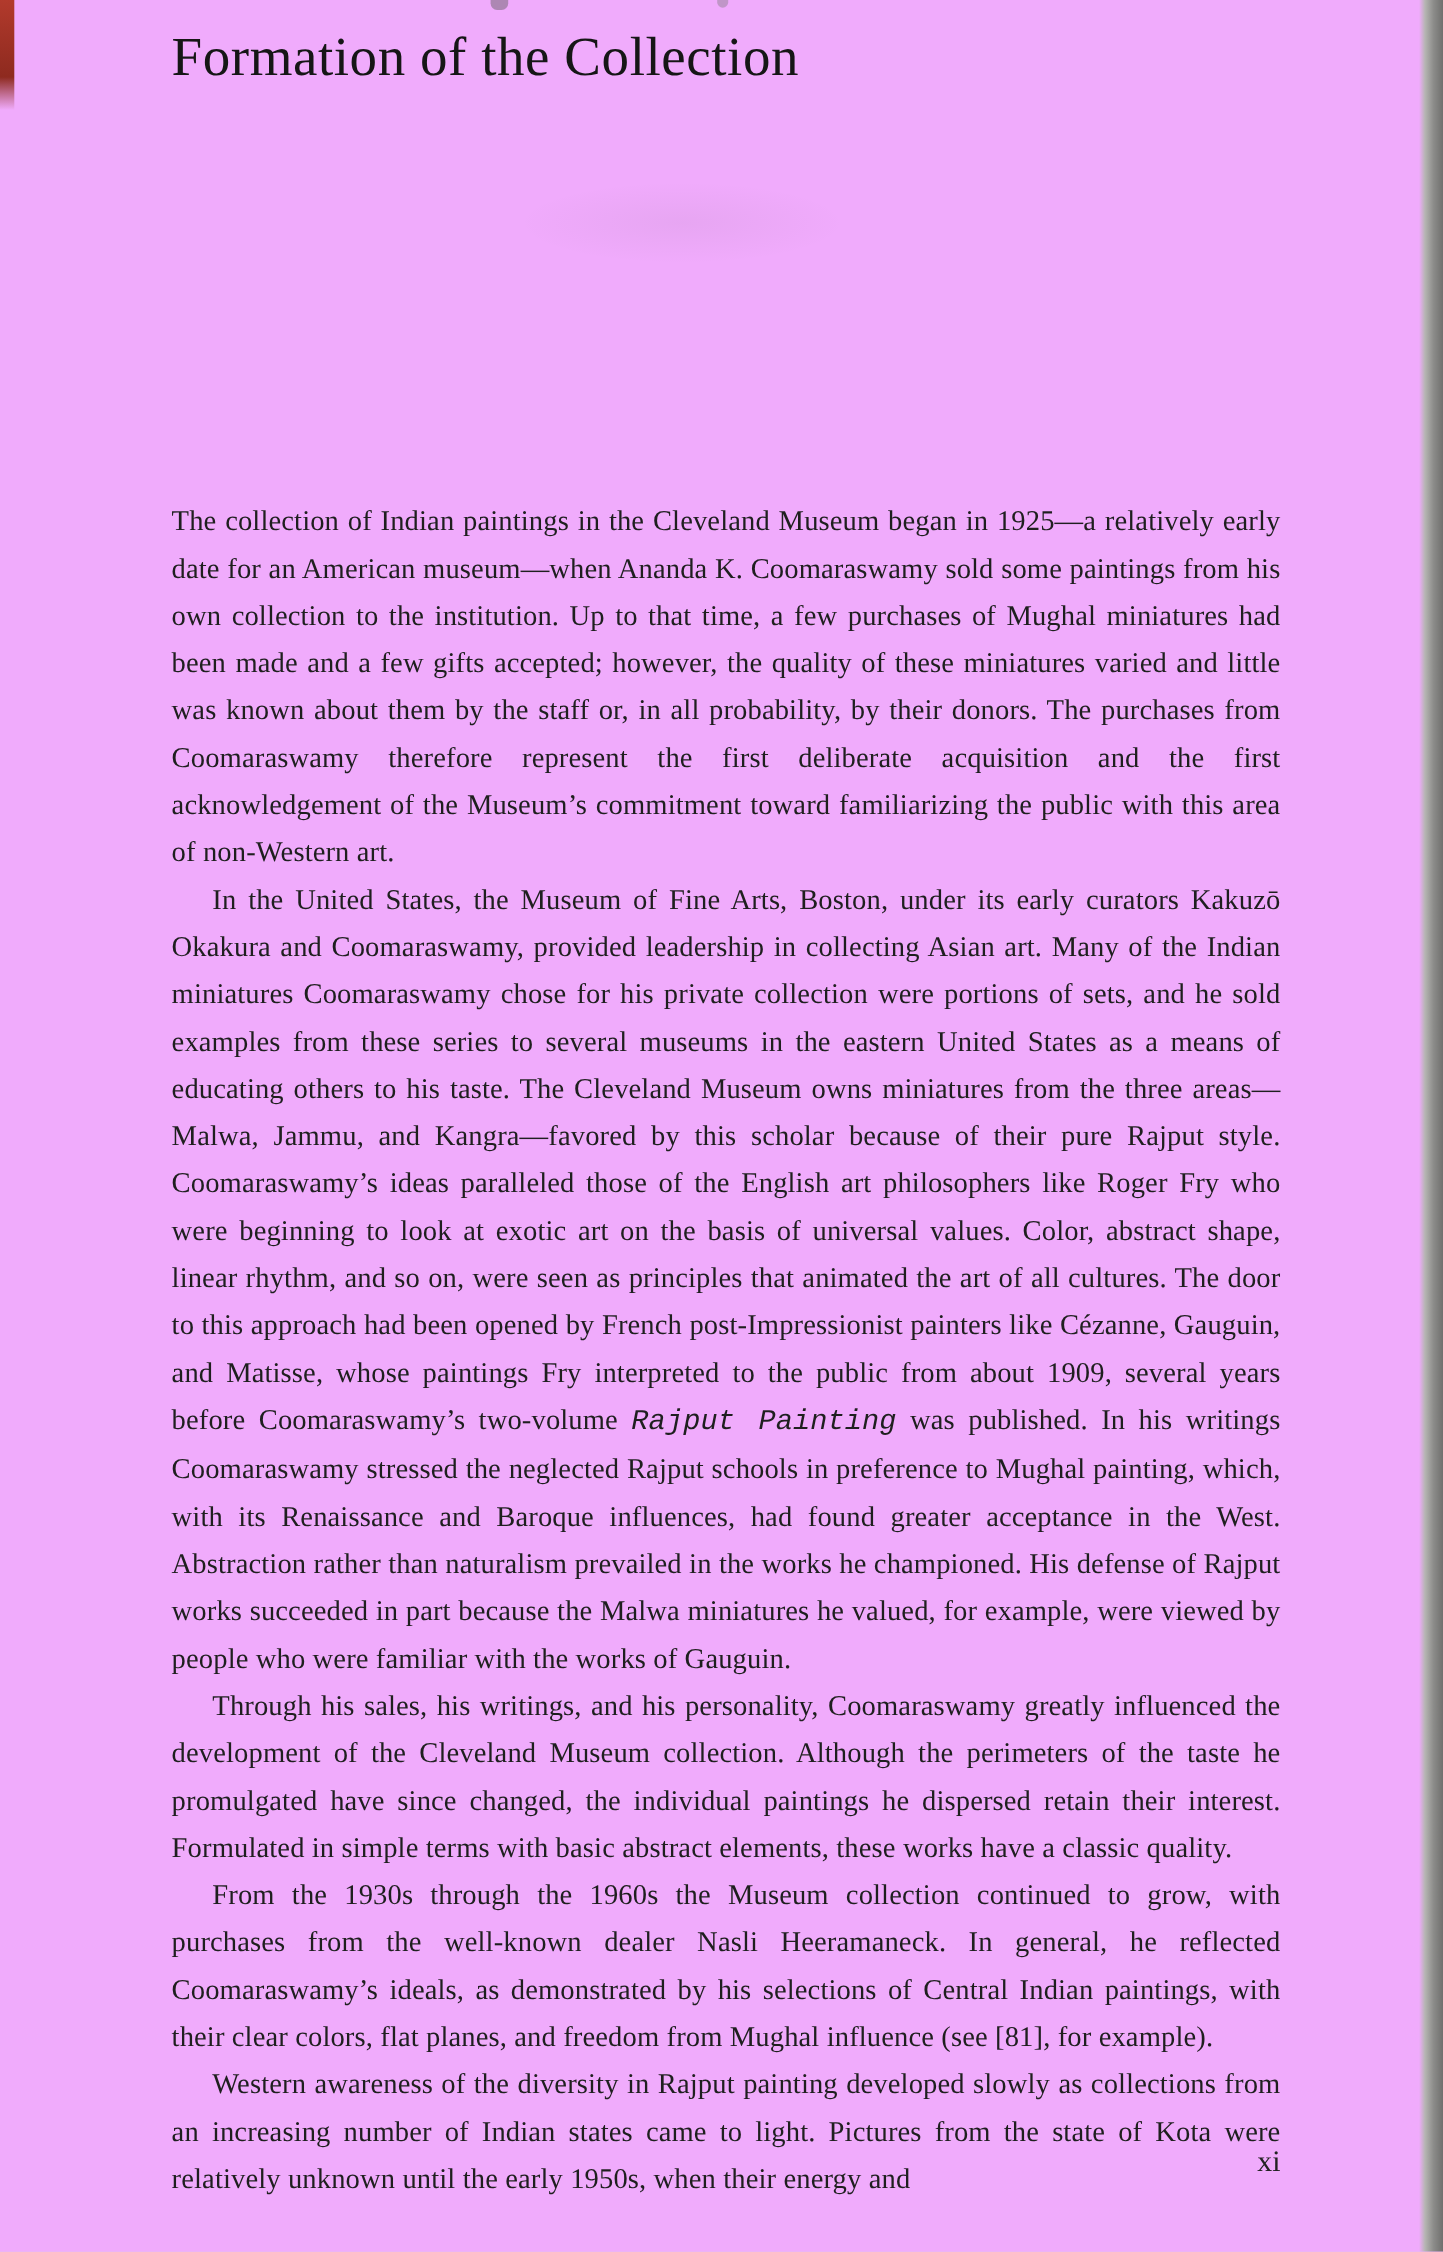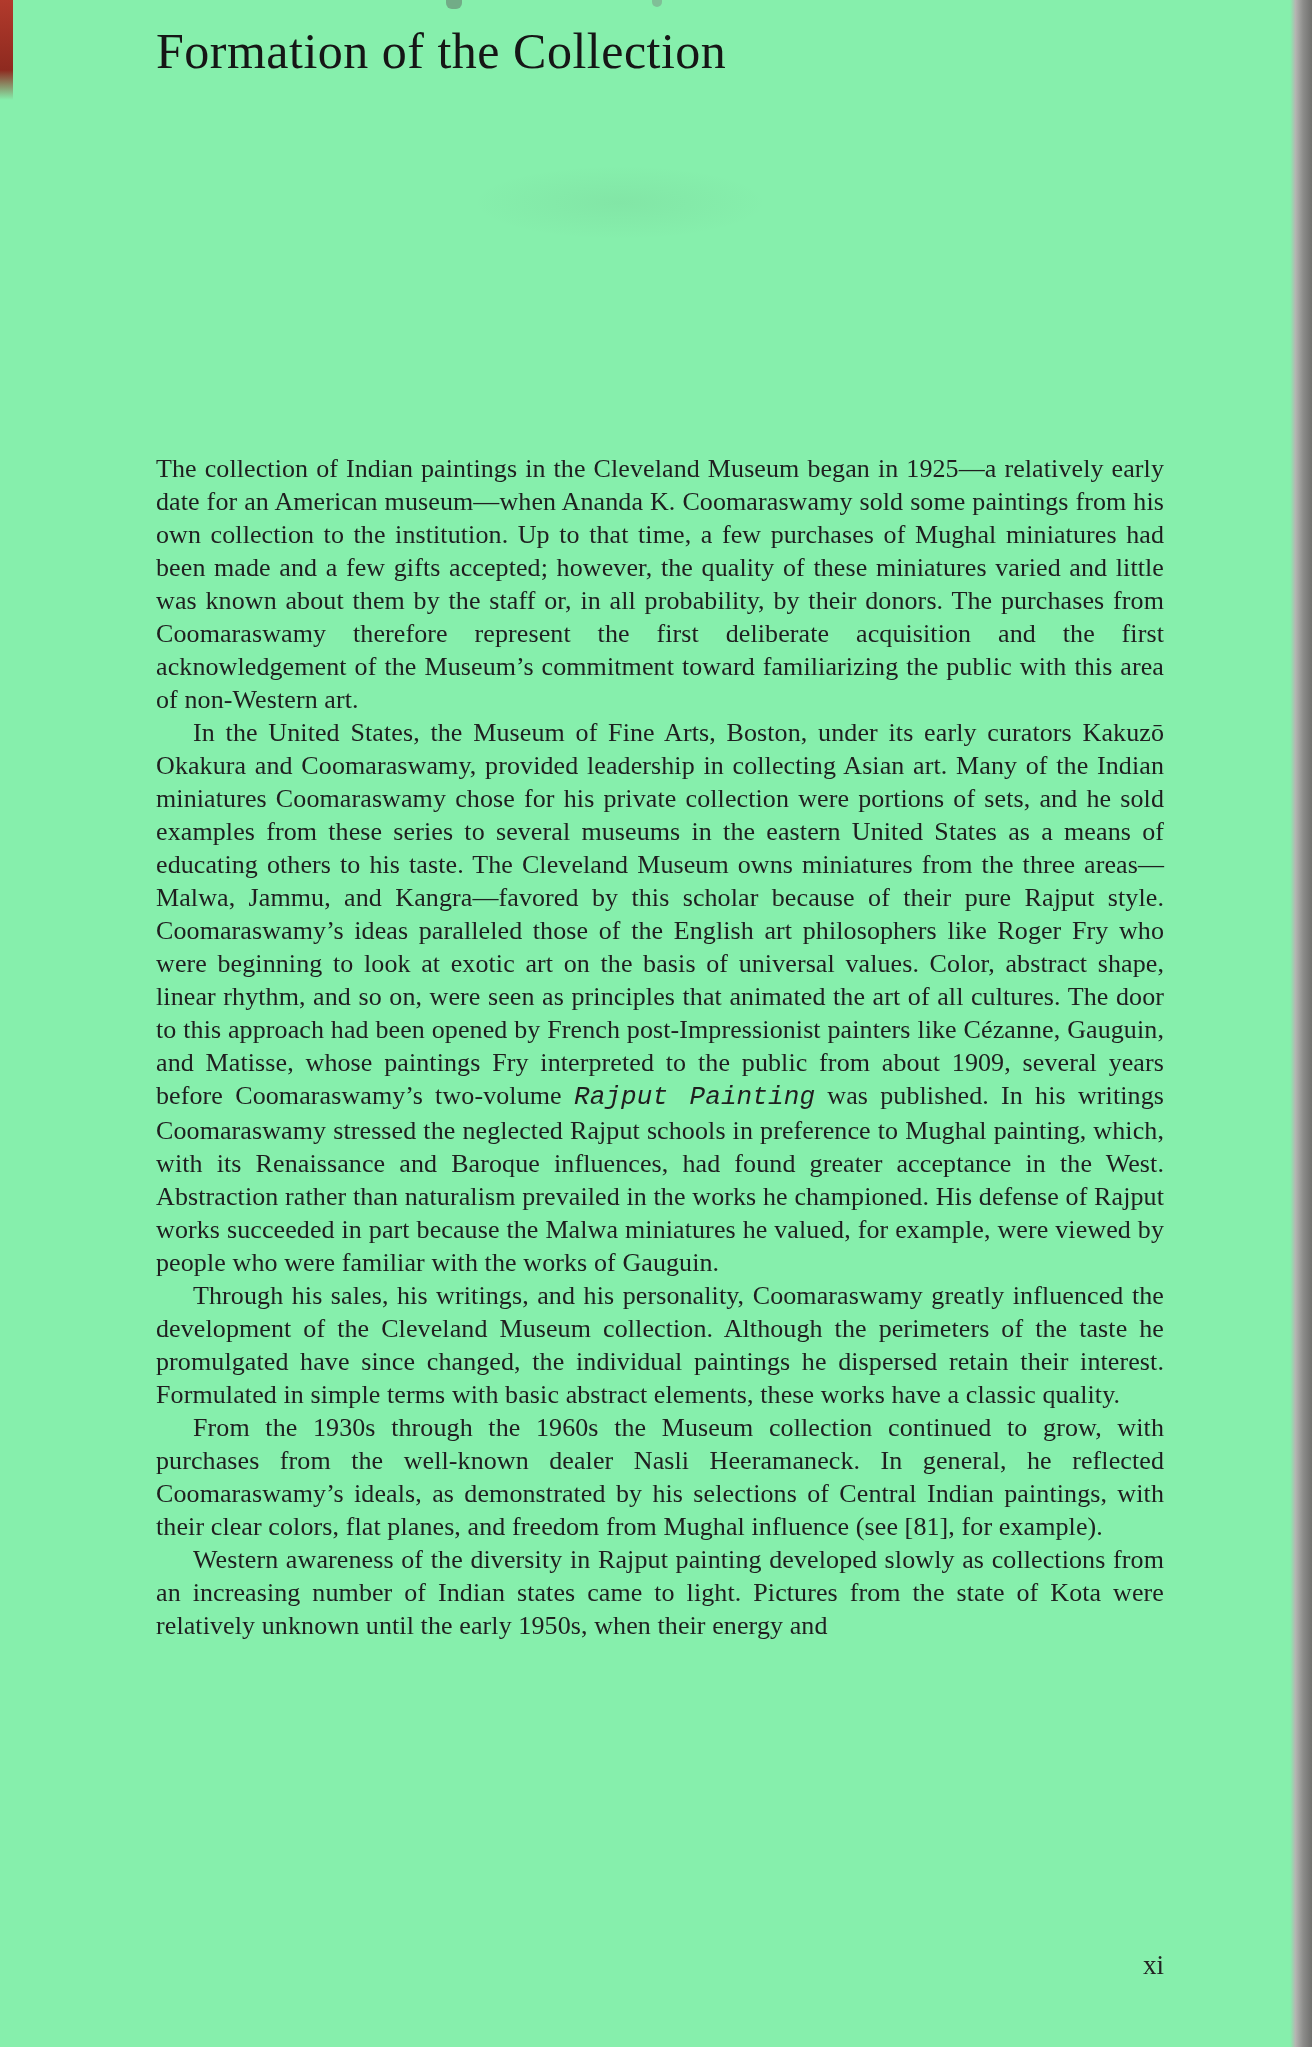--- a/index.html
+++ b/index.html
@@ -1,40 +1,40 @@
 <!DOCTYPE html>
 <html lang="en"><head>
 <meta charset="utf-8">
 <style>
   html,body { margin:0; padding:0; }
   body { background:#d8d8d4; }
   .scan {
     position:relative;
     width:1312px; height:2047px;
     margin:0 auto;
-    background:#86efac;
+    background:#f0abfc;
     overflow:hidden;
     font-family:"Liberation Serif","DejaVu Serif",serif;
     color:#1f1f1f;
   }
   .page-title {
     position:absolute;
     left:156px; top:22px;
     margin:0;
     font-size:50px;
     font-weight:400;
     letter-spacing:0.5px;
     color:#161616;
   }
   .body-text {
     position:absolute;
     left:156px; top:452px;
     width:1008px;
     font-size:26px;
-    line-height:33px;
+    line-height:43px;
     text-align:justify;
     letter-spacing:0.1px;
   }
   .body-text p { margin:0; text-indent:37px; }
   .body-text p.first { text-indent:0; }
   .italic { font-style:italic;font-family:Liberation Mono, monospace; }
   .folio {
     position:absolute;
     left:156px; top:1950px;
     width:1008px;

